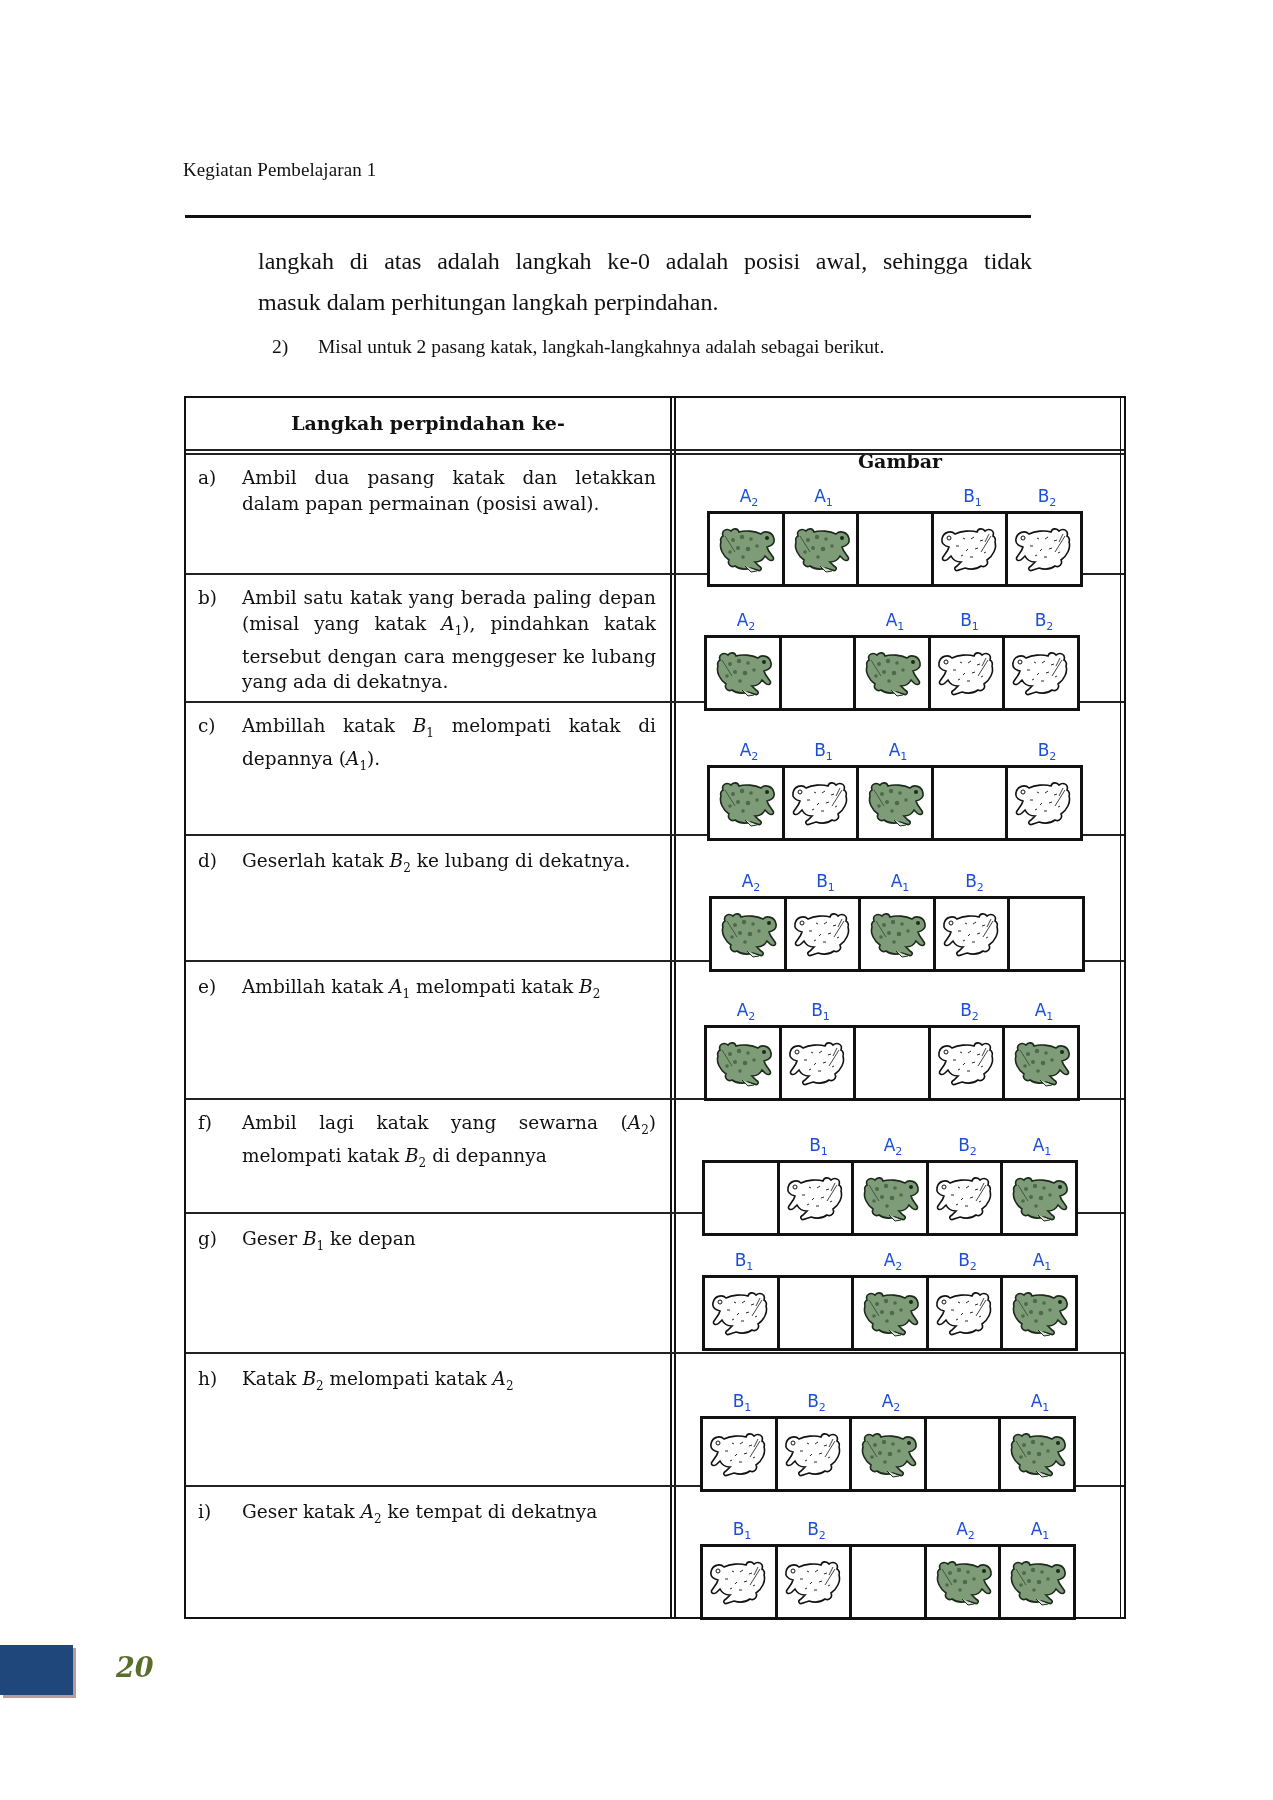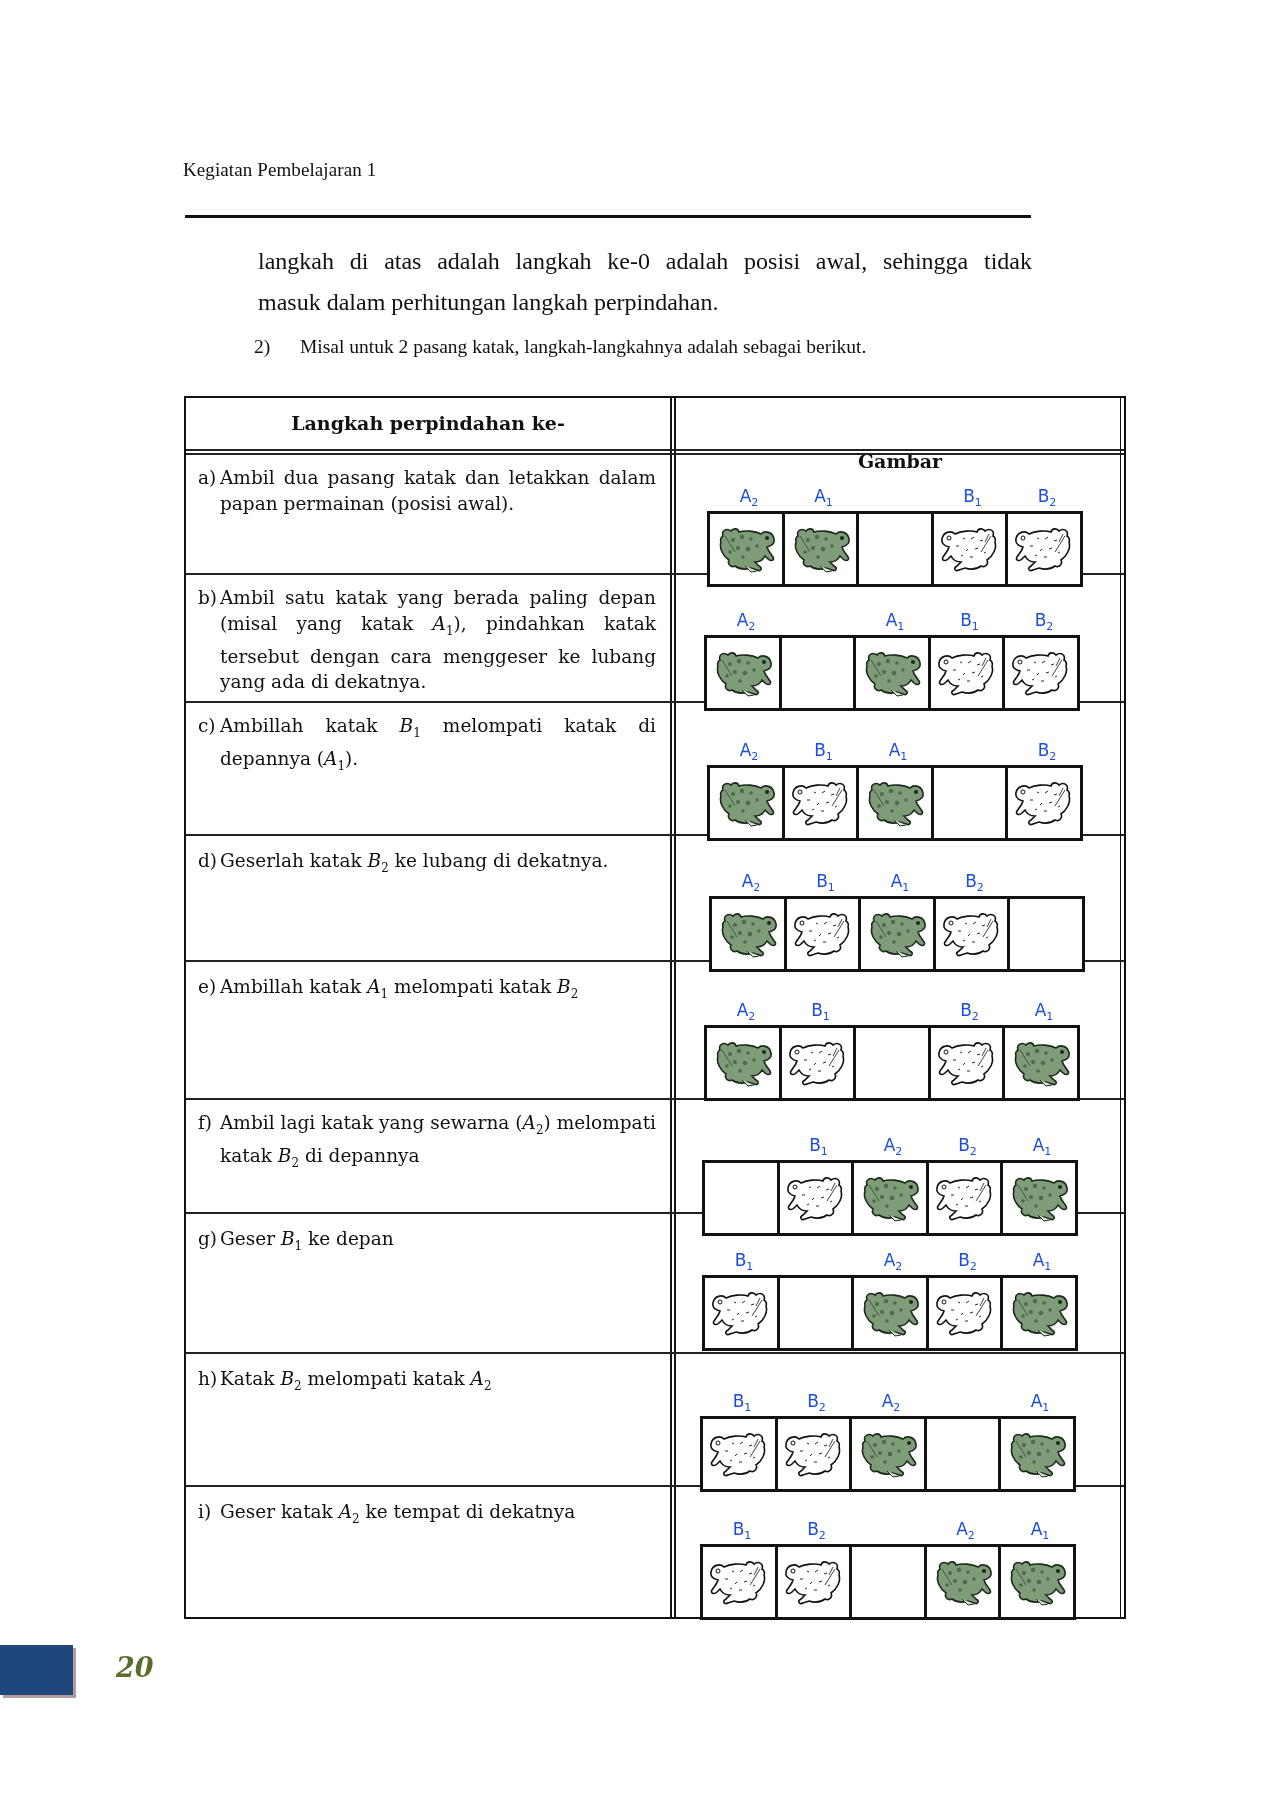--- a/index.html
+++ b/index.html
@@ -5,40 +5,40 @@
   html, body { margin:0; padding:0; background:#ffffff; }
   body { width:1273px; height:1800px; position:relative; overflow:hidden;
          font-family:"DejaVu Serif", serif; color:#111; }
   .running-head { position:absolute; left:183px; top:159px; font-size:19px;
          font-family:"Liberation Serif", serif; color:#111; letter-spacing:0.1px; }
   .head-rule { position:absolute; left:185px; top:215px; width:846px; height:3px; background:#111; }
   .para { position:absolute; left:258px; width:774px; font-size:24px; line-height:41px;
           font-family:"Liberation Serif", serif; text-align:justify; }
   .para.l1 { top:241px; text-align-last:justify; }
   .para.l2 { top:282px; }
-  .item2 { position:absolute; left:254px; top:336px; font-size:19.5px; font-family:"Liberation Serif", serif; }
+  .item2 { position:absolute; left:272px; top:336px; font-size:19.5px; font-family:"Liberation Serif", serif; }
   .item2 .num { display:inline-block; width:46px; }
 
   .table { position:absolute; left:184px; top:396px; width:942px; height:1223px;
            border:2px solid #111; box-sizing:border-box; }
   .table::after { content:""; position:absolute; right:3px; top:-2px; bottom:-2px; width:1.5px; background:#111; }
   .col-div { position:absolute; left:484px; top:0; bottom:0; width:2px; background:#111; }
   .col-div::after { content:""; position:absolute; left:4px; top:0; bottom:0; width:1.5px; background:#111; }
   .hline { position:absolute; left:0; right:0; height:1.5px; background:#222; }
   .hline.double { height:1.5px; }
   .hline.double::after { content:""; position:absolute; left:0; right:0; top:4px; height:1.5px; background:#222; }
   .th { position:absolute; top:0; height:66px; line-height:51px; text-align:center; font-weight:bold;
         font-size:19px; font-family:"DejaVu Serif", serif; }
   .th.left { left:0; width:484px; }
   .th.right { left:490px; width:448px;margin-top:38px; }
 
   .step { position:absolute; left:12px; width:458px; font-size:18.5px; line-height:25.5px;
           font-family:"DejaVu Serif", serif; }
   .step .lbl { position:absolute; left:0; top:0; width:36px; }
-  .step .txt { margin-left:22px; text-align:justify; display:block; }
+  .step .txt { margin-left:44px; text-align:justify; display:block; }
   .var { font-style:italic; }
   .var sub { font-style:normal; font-size:12px; }
 
   .board { position:absolute; height:76px; width:388px; display:flex; box-sizing:border-box; }
   .cell { position:relative; width:78px; height:76px; border:3.5px solid #111; margin-left:-3.5px; box-sizing:border-box; background:#fff; }
   .cell:first-child { margin-left:0; }
   .cell svg { position:absolute; left:5px; top:8px; width:62px; height:54px; }
   .flabel { position:absolute; top:-28px; left:0; width:78px; text-align:center; font-family:"DejaVu Sans", sans-serif; font-size:17px; color:#1d4ed8; }
   .flabel sub { font-size:11px; }
 

